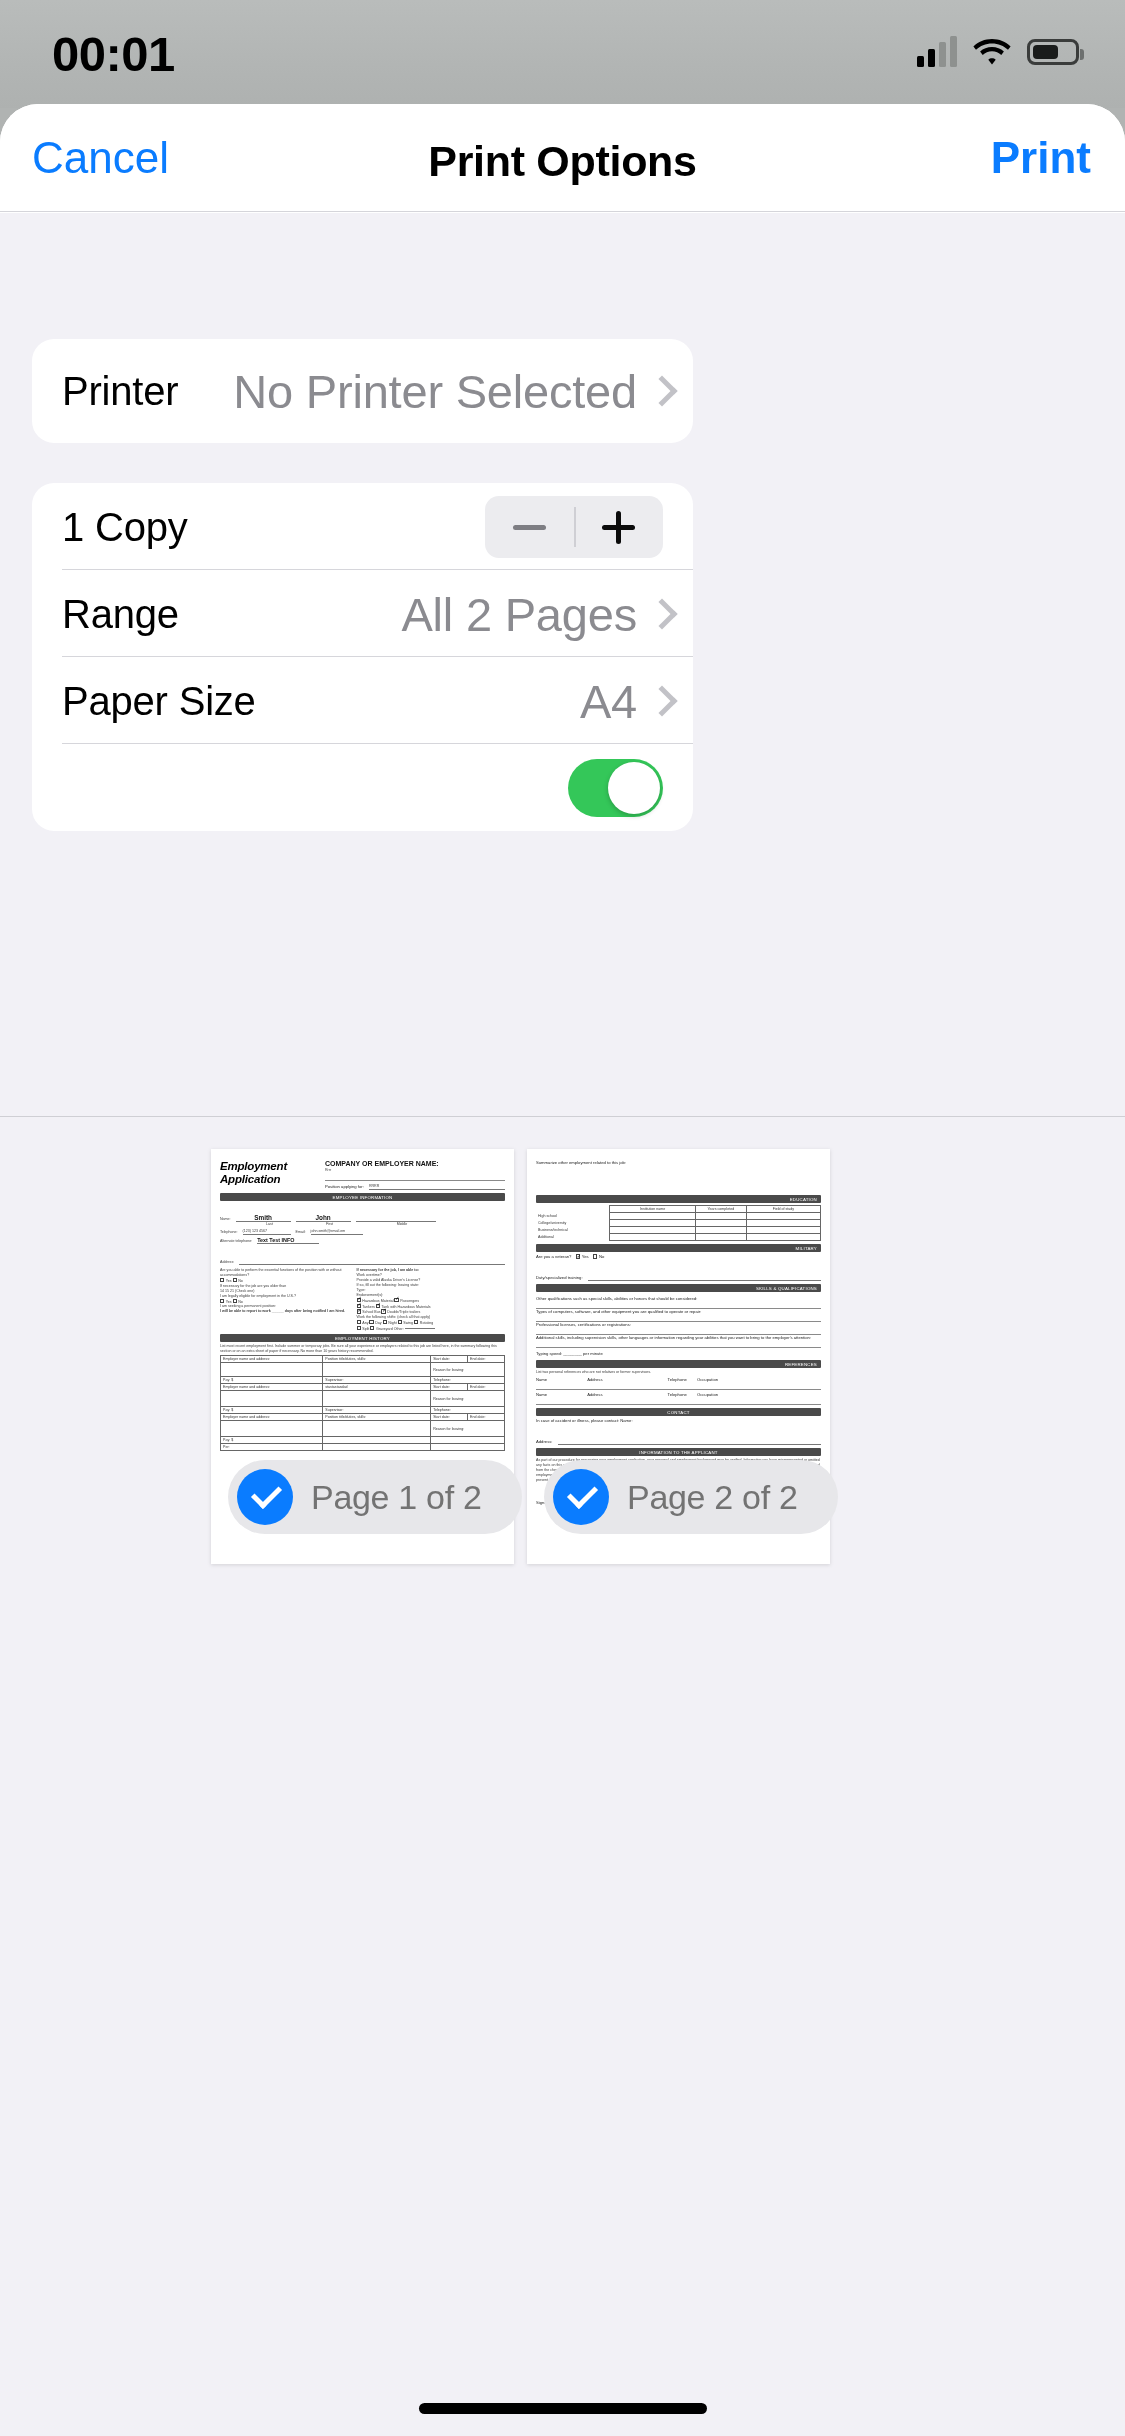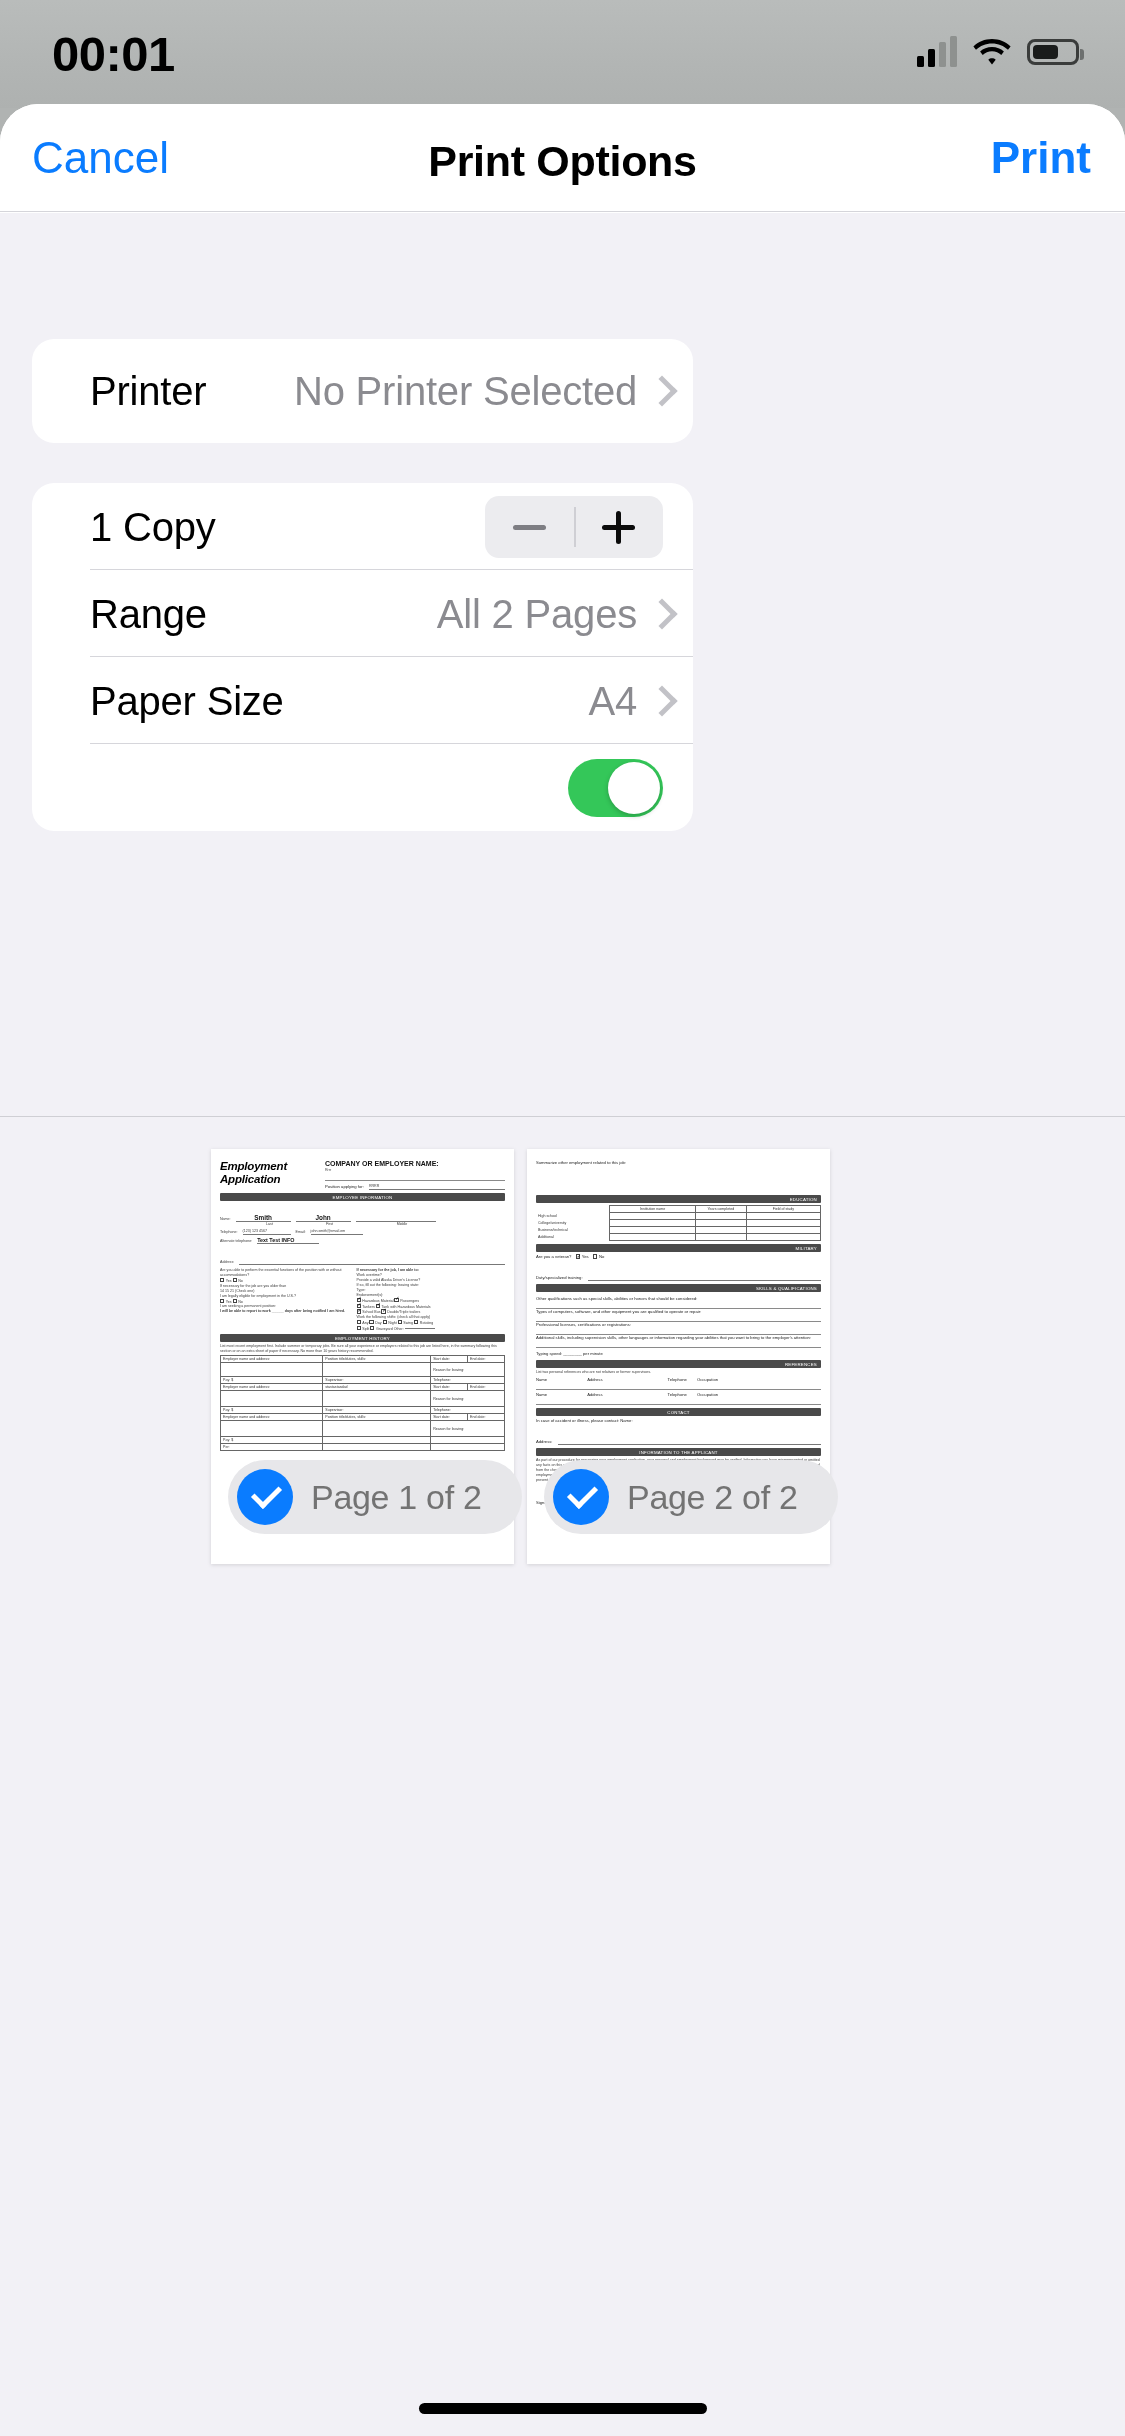--- a/index.html
+++ b/index.html
@@ -58,33 +58,33 @@
     font-size:44px; font-weight:700; color:#0a7cff; line-height:1; cursor:pointer;margin-left:44px;
   }
 
   #optionsArea{
     position:absolute; left:0; top:109px; width:1125px; height:903px;
     background:#f2f1f6;
   }
 
   .card{
     position:absolute; left:32px; width:661px;
-    background:#fff; border-radius:22px;padding-left:28px;
+    background:#fff; border-radius:22px;
   }
   #card-printer{ top:126px; height:104px; }
   #card-settings{ top:270px; height:348px; }
 
   .row{ position:relative; height:87px; }
   .row-label{
     position:absolute; left:30px; top:50%; transform:translateY(-50%);
     font-size:40px; color:#000; letter-spacing:-.2px; white-space:nowrap;
   }
   .row-value{
     position:absolute; right:56px; top:50%; transform:translateY(-50%);
-    font-size:40px; color:#8b8b90; letter-spacing:-.2px; white-space:nowrap;text-align:right;
+    font-size:47px; color:#8b8b90; letter-spacing:-.2px; white-space:nowrap;text-align:right;
   }
   .chev{
     position:absolute; right:26px; top:50%; transform:translateY(-50%);
     width:17px; height:30px;
   }
   .chev::before{
     content:""; position:absolute; left:1px; top:4px;
     width:17px; height:17px; border-top:5px solid #c2c2c7; border-right:5px solid #c2c2c7;
     transform:rotate(45deg);
   }

